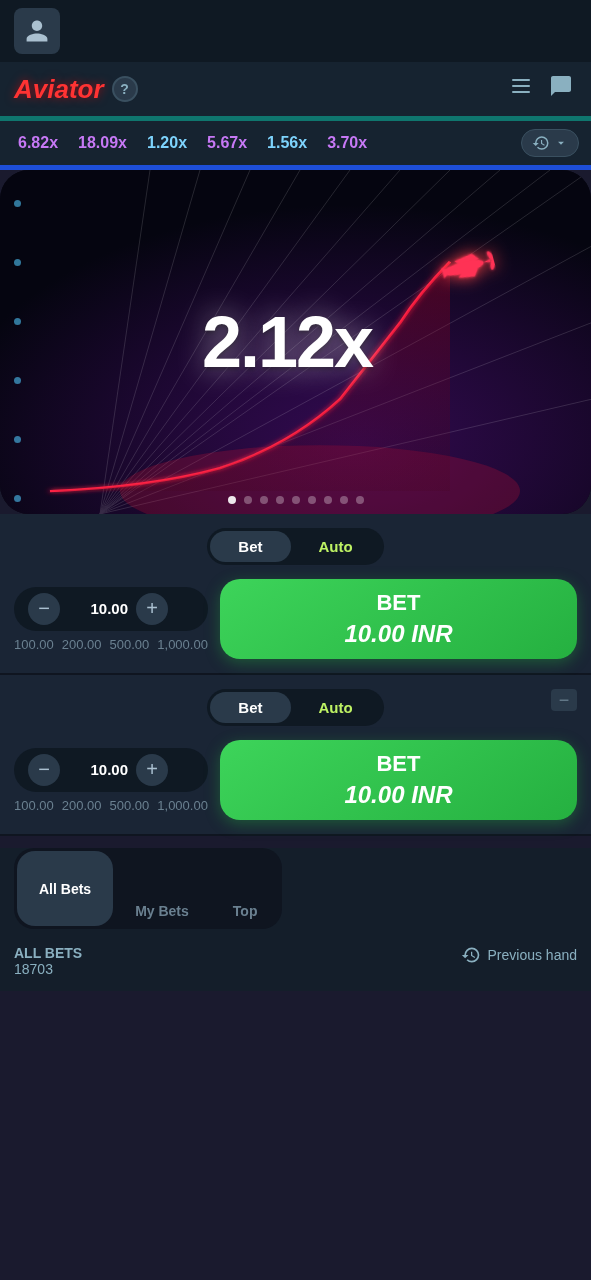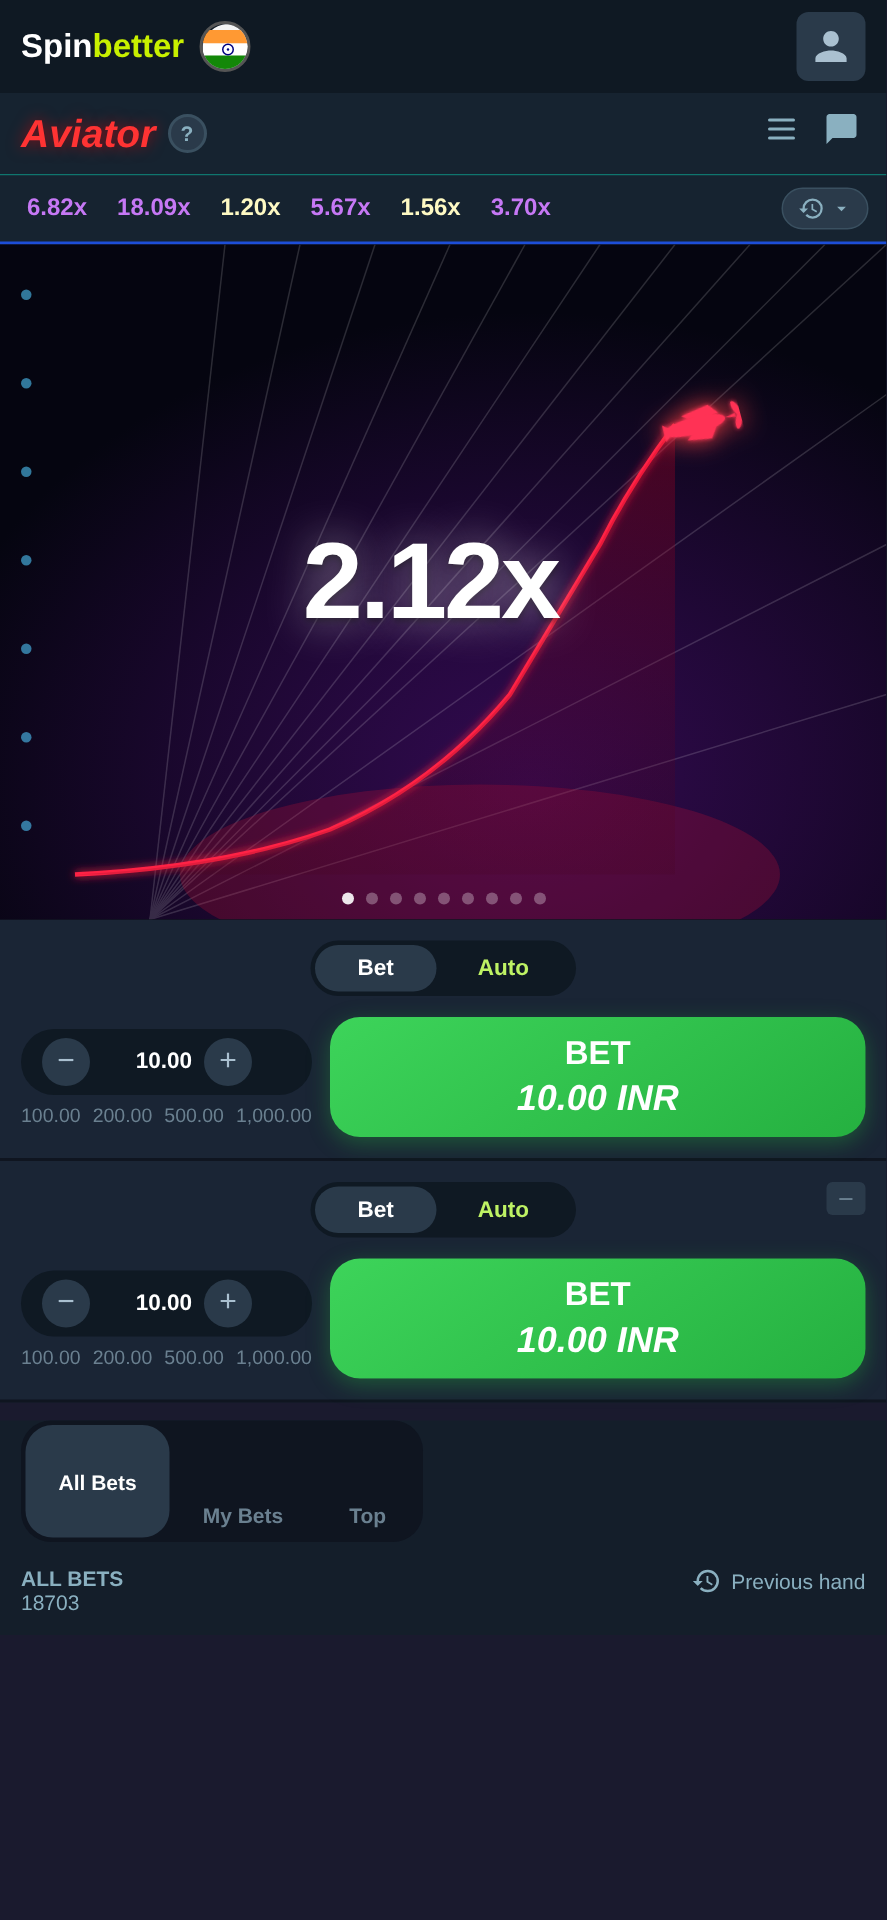--- a/index.html
+++ b/index.html
@@ -53,21 +53,21 @@
     }
     .user-btn svg { width: 26px; height: 26px; fill: #aac0d0; }
 
     
     .game-header {
       background: #162330;
       display: flex;
       align-items: center;
       justify-content: space-between;
       padding: 8px 14px;
-      border-bottom: 1px solid #0f766e;
+      border-bottom: 5px solid #0f766e;
     }
     .game-title-area {
       display: flex;
       align-items: center;
       gap: 8px;
     }
     .game-title {
       font-size: 26px;
       font-style: italic;
       font-weight: bold;
@@ -100,55 +100,56 @@
       padding: 4px;
       font-size: 22px;
     }
 
     
     .multiplier-bar {
       background: #162330;
       display: flex;
       align-items: center;
       padding: 8px 12px;
-      border-bottom: 2px solid #1d4ed8;
+      border-bottom: 5px solid #1d4ed8;
     }
     .mult-values {
       display: flex;
       gap: 8px;
       flex: 1;
     }
     .mult-val {
       font-size: 16px;
       font-weight: bold;
       padding: 3px 6px;
       border-radius: 4px;
     }
     .mult-purple { color: #c678f5; }
-    .mult-blue { color: #fef9c3; }
+    .mult-blue { color: #7dd3fc; }
     .history-btn {
       background: #2a3a4a;
       border: 1px solid #3a5060;
       border-radius: 16px;
       display: flex;
       align-items: center;
       gap: 4px;
       padding: 4px 10px;
       cursor: pointer;
       color: #8ab0c0;
       font-size: 16px;
     }
 
     
     .game-canvas {
       background: radial-gradient(ellipse at center, #1a0a3a 0%, #0a0a18 60%, #050510 100%);
       position: relative;
-      height: 450px;
+      height: 344px;
       overflow: hidden;
       margin: 0;
+      border-radius: 29px;
     }
 
     
     .sunrays {
       position: absolute;
       width: 100%;
       height: 100%;
       top: 0;
       left: 0;
     }
@@ -400,36 +401,20 @@
       border: none;
       color: #8ab0c0;
       font-size: 14px;
       cursor: pointer;
     }
   </style>
 </head>
 <body>
 
 <div class="top-nav">
-  <div class="logo-area">
-    <div class="logo-text">
-      <span class="logo-spin">Spin</span><span class="logo-better">better</span>
-    </div>
-
-    <div class="flag-icon">
-      <svg width="34" height="34" viewBox="0 0 34 34">
-        <circle cx="17" cy="17" r="17" fill="#f5f5f5"></circle>
-        <rect x="0" y="4" width="34" height="9" fill="#ff9933" rx="2"></rect>
-        <rect x="0" y="13" width="34" height="8" fill="#ffffff"></rect>
-        <rect x="0" y="21" width="34" height="9" fill="#138808" rx="2"></rect>
-        <circle cx="17" cy="17" r="3.5" fill="none" stroke="#000080" stroke-width="1"></circle>
-        <circle cx="17" cy="17" r="0.8" fill="#000080"></circle>
-      </svg>
-    </div>
-  </div>
   <button class="user-btn">
     <svg viewBox="0 0 24 24">
       <path d="M12 12c2.7 0 4.8-2.1 4.8-4.8S14.7 2.4 12 2.4 7.2 4.5 7.2 7.2 9.3 12 12 12zm0 2.4c-3.2 0-9.6 1.6-9.6 4.8v2.4h19.2v-2.4c0-3.2-6.4-4.8-9.6-4.8z"></path>
     </svg>
   </button>
 </div>
 
 <div class="game-header">
   <div class="game-title-area">
     <span class="game-title">Aviator</span>

